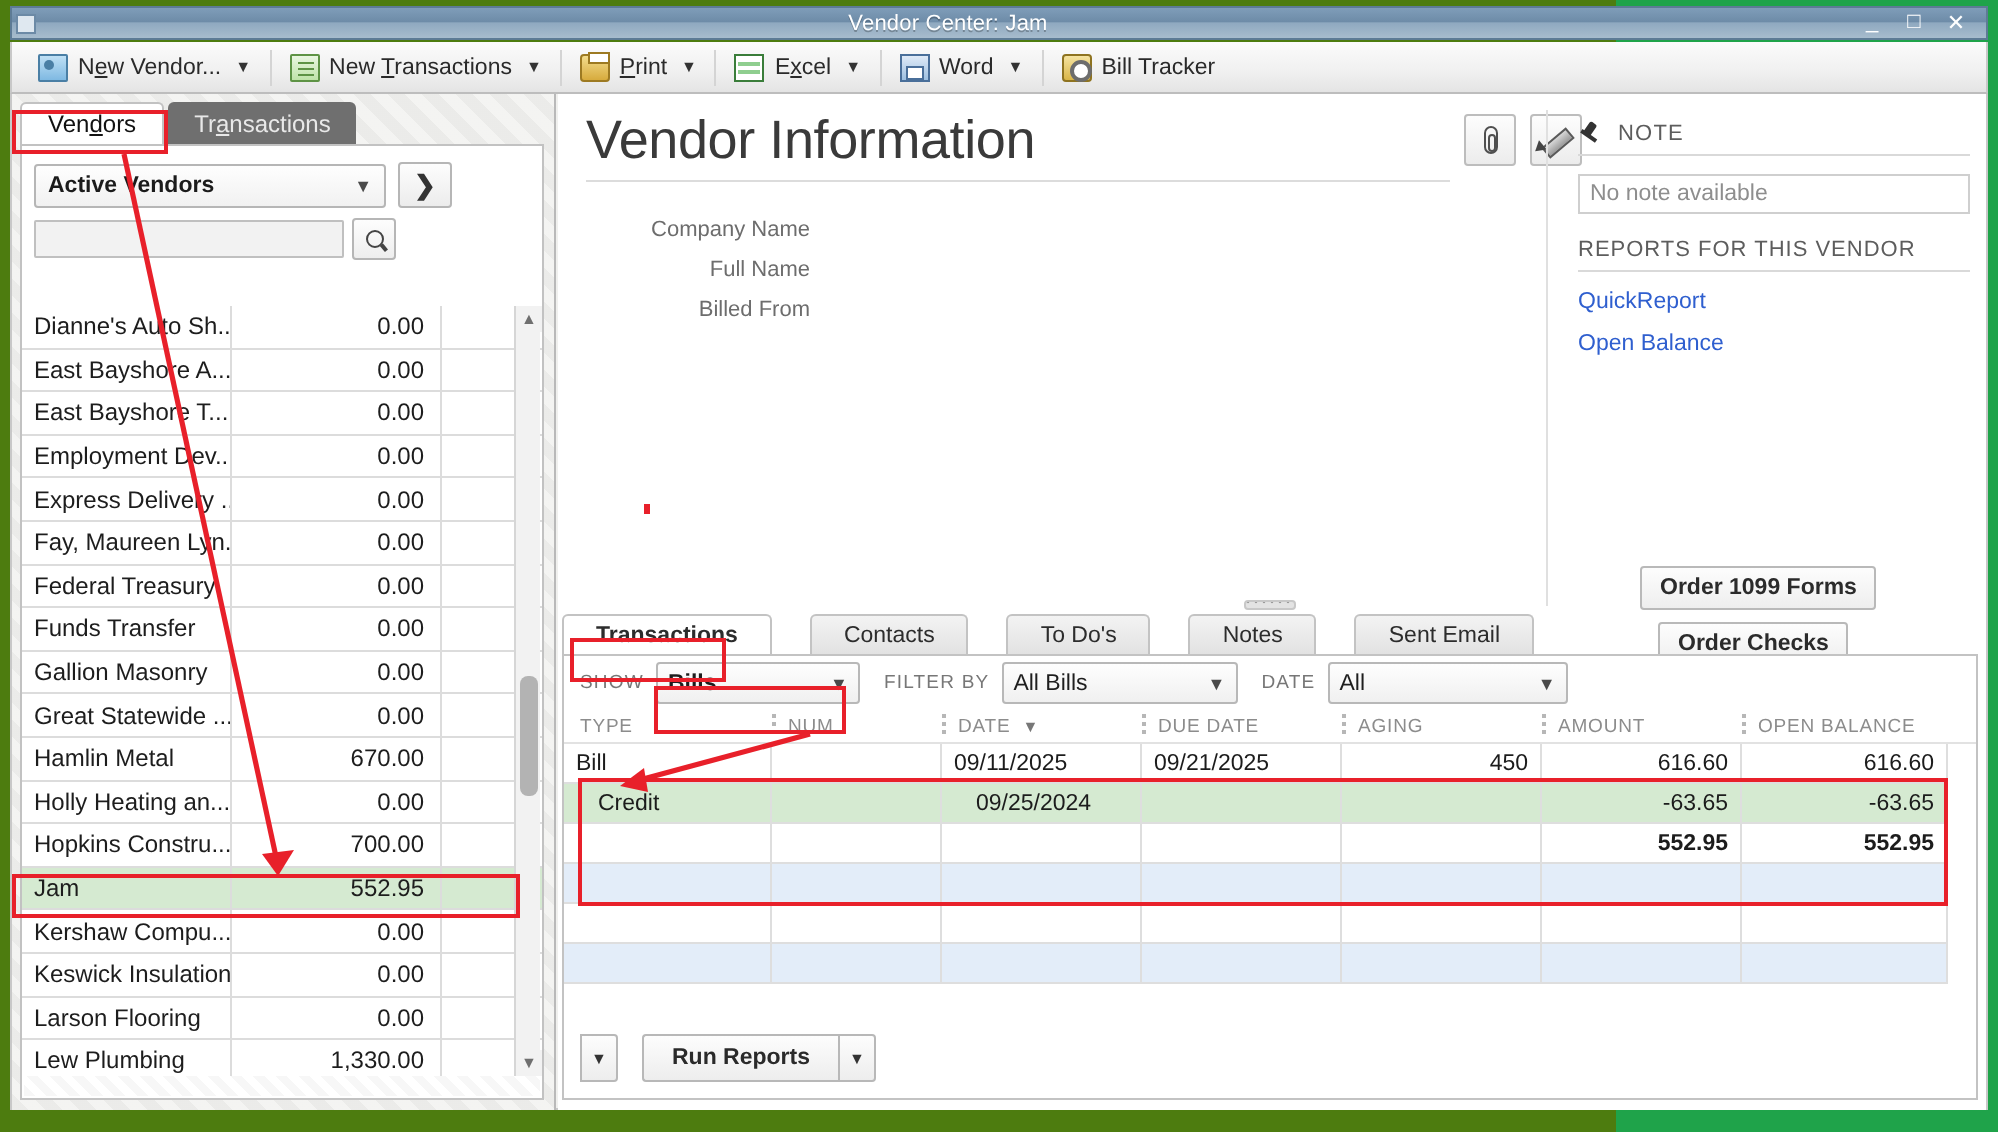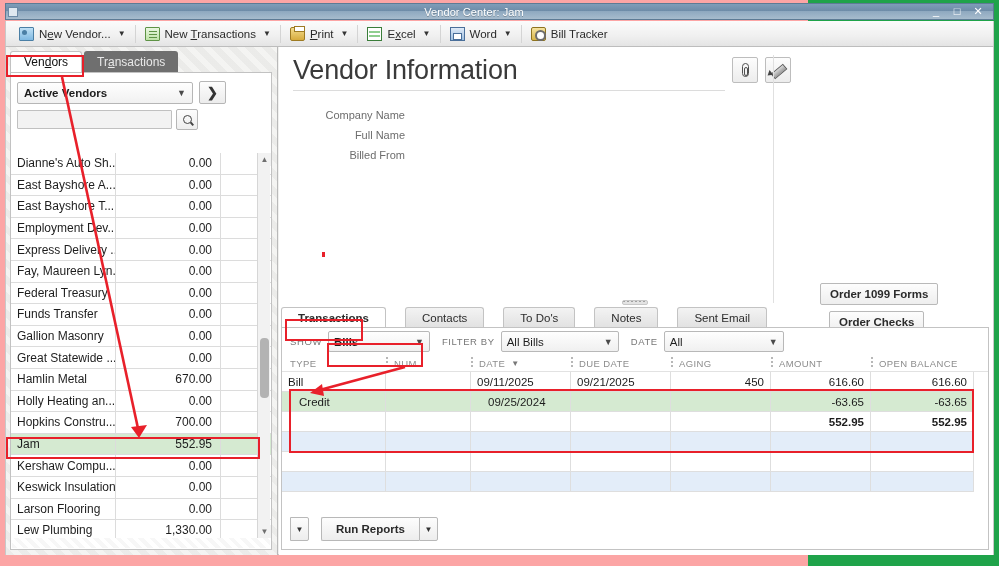--- a/index.html
+++ b/index.html
@@ -5,21 +5,21 @@
   * { box-sizing: border-box; margin: 0; padding: 0; }
   html, body {
     width: 999px; height: 566px;
     font-family: "Liberation Sans", sans-serif;
     background: #1fa34a;
     overflow: hidden;
   }
   #app {
     position: relative;
     width: 808px; height: 566px;
-    background: #fca5a5;
+    background: #4d7c0f;
   }
 
   
   .titlebar {
     position: absolute; left: 5px; top: 3px; width: 989px; height: 17px;
     background: linear-gradient(to bottom, #7f9db9 0%, #6e8ca8 45%, #8fa9c0 50%, #a7bccd 100%);
     border: 1px solid #5d7b95;
     display: flex; align-items: center;
   }
   .titlebar-icon {
@@ -439,20 +439,30 @@
         <div class="ibtn">
           <span class="clip"></span>
         </div>
         <div class="ibtn">
           <span class="pencil"></span>
         </div>
       </div>
 
       <div class="rp-divider"></div>
 
+      <div class="notebox">
+        <div class="note-hdr">
+          <span class="pin"></span>
+          <span>NOTE</span>
+        </div>
+        <div class="note-field">No note available</div>
+        <div class="reports-hdr">REPORTS FOR THIS VENDOR</div>
+        <div class="rep-link">QuickReport</div>
+        <div class="rep-link">Open Balance</div>
+      </div>
 
       <div class="order-btns">
         <div class="obtn">Order 1099 Forms</div>
         <br>
         <div class="obtn obtn2">Order Checks</div>
       </div>
     </div>
 
     <div class="splitter">
       <div class="split-grip"></div>

